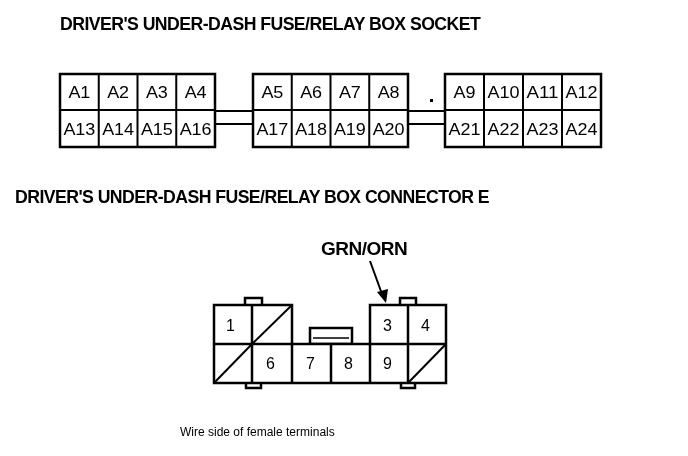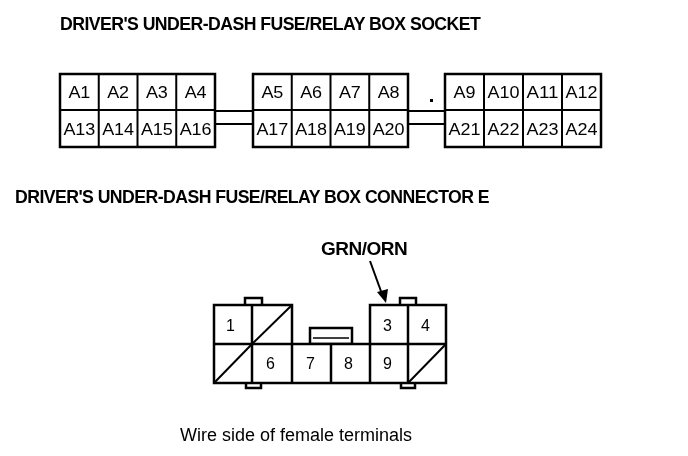--- a/index.html
+++ b/index.html
@@ -6,21 +6,21 @@
   body { width: 688px; height: 456px; position: relative; overflow: hidden;
          font-family: "Liberation Sans", sans-serif; color: #000; }
   .title { position: absolute; font-weight: bold; font-size: 19px; letter-spacing: -0.6px;
            white-space: nowrap; transform: scaleX(0.93); transform-origin: left top; }
   #title1 { left: 60px; top: 13px; }
   #title2 { left: 15px; top: 186px; }
   svg { position: absolute; left: 0; top: 0; }
   .cell-text { font-family: "Liberation Sans", sans-serif; font-size: 16px; fill: #000; }
   .pin-text { font-family: "Liberation Sans", sans-serif; font-size: 16px; fill: #000; }
   .label-grn { font-family: "Liberation Sans", sans-serif; font-weight: bold; font-size: 19px; letter-spacing: -0.5px; }
-  .caption { position: absolute; left: 180px; top: 425px; font-size: 18px; white-space: nowrap; }
+  .caption { position: absolute; left: 180px; top: 425px; font-size: 12px; white-space: nowrap; }
 </style>
 </head>
 <body>
 
 <div id="title1" class="title">DRIVER'S UNDER-DASH FUSE/RELAY BOX SOCKET</div>
 <div id="title2" class="title">DRIVER'S UNDER-DASH FUSE/RELAY BOX CONNECTOR E</div>
 
 <svg width="688" height="456" viewBox="0 0 688 456">
 
   <g stroke="#000" stroke-width="2">

